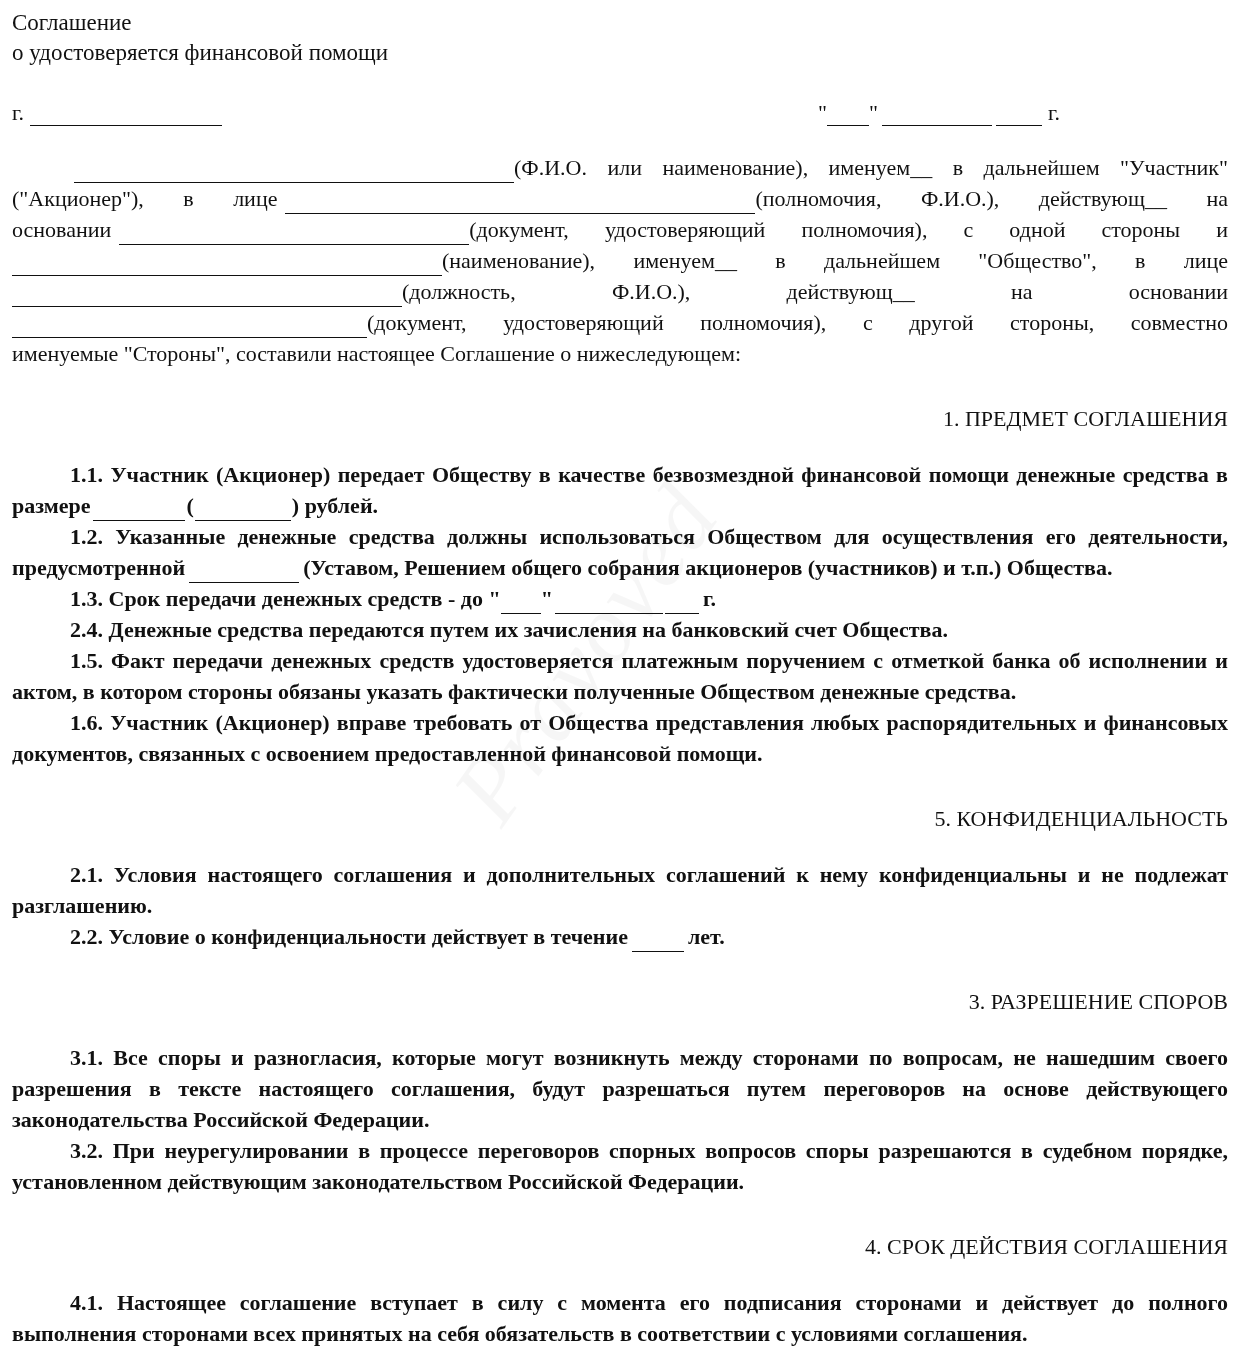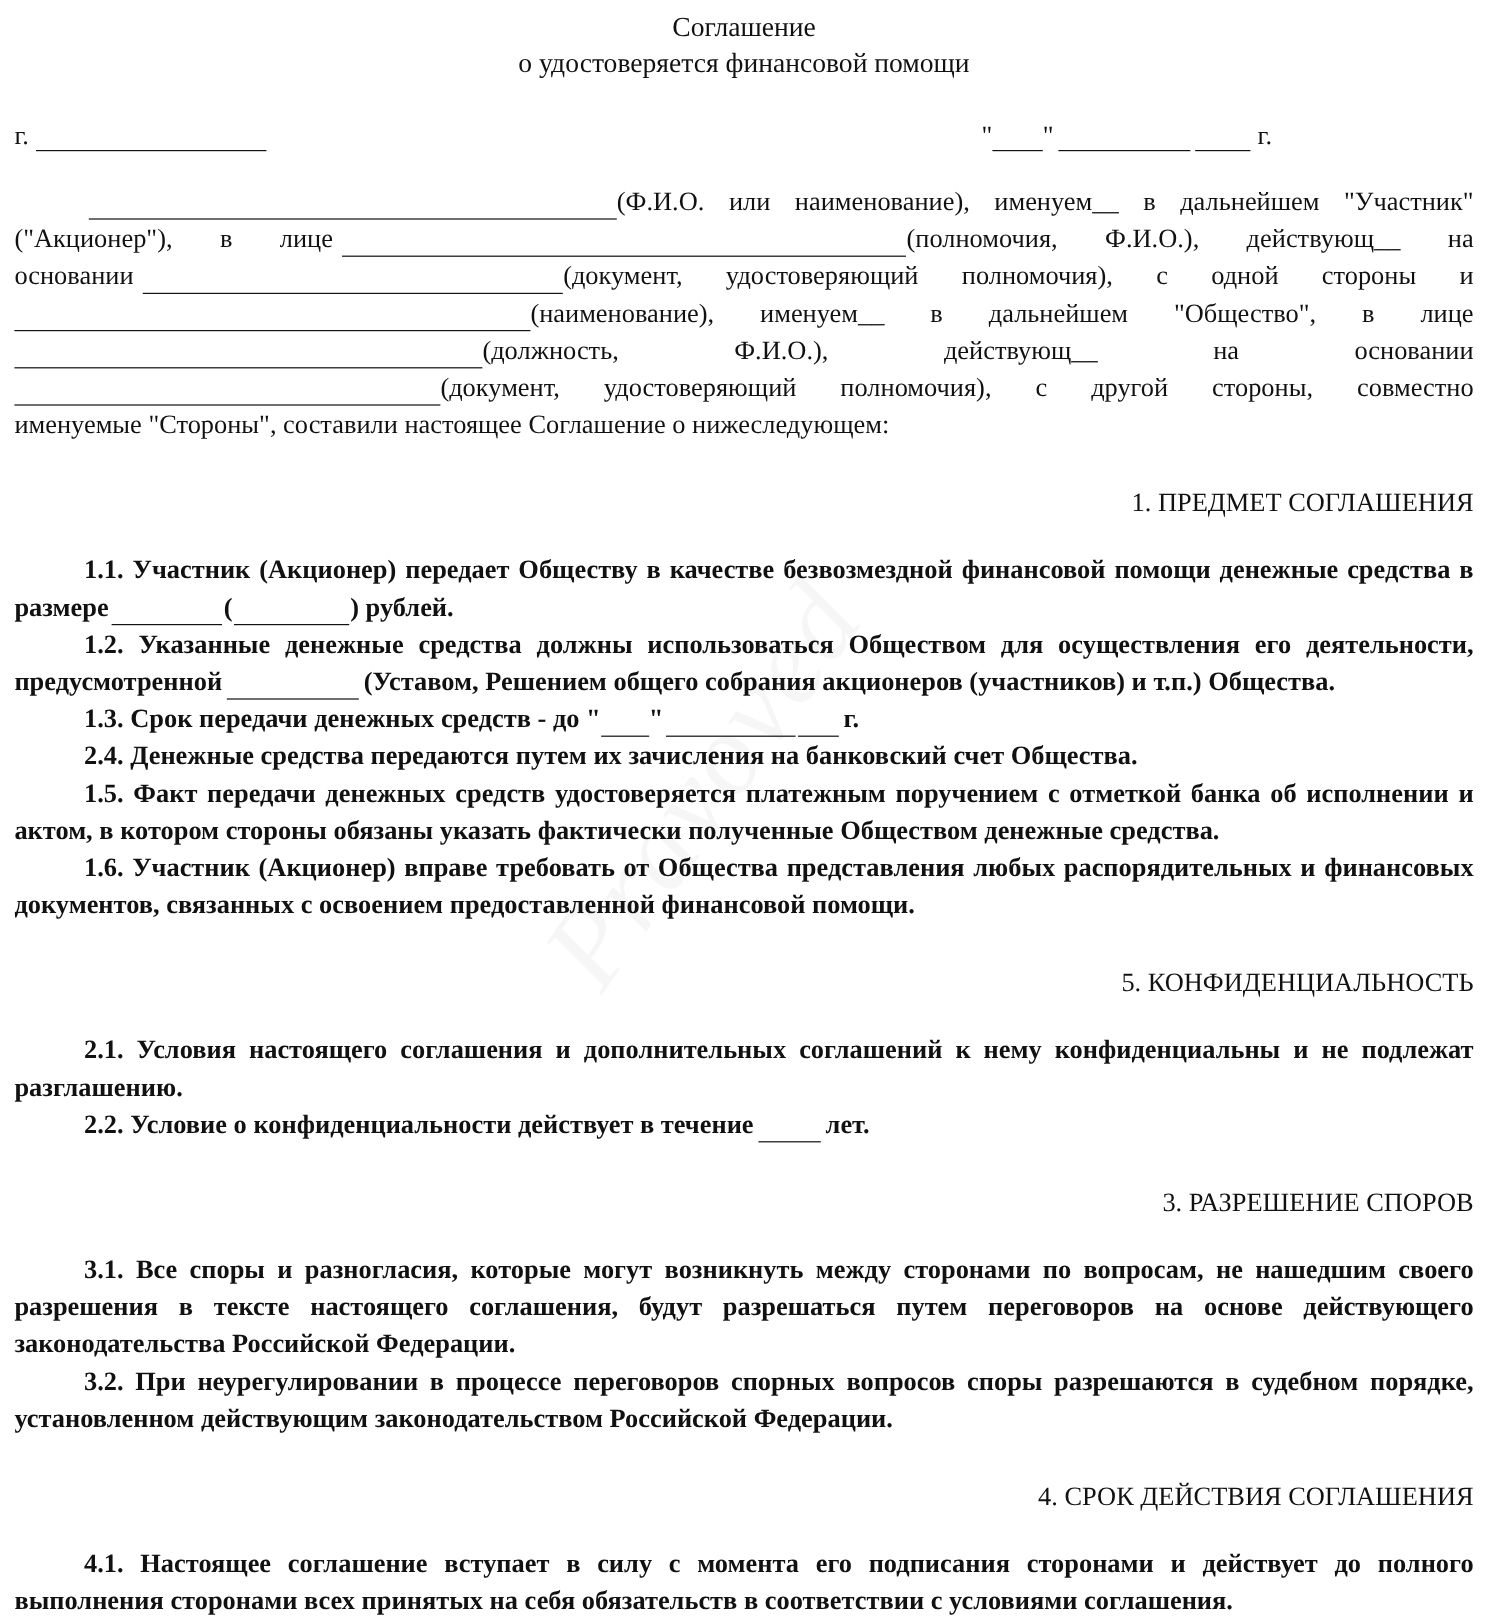--- a/index.html
+++ b/index.html
@@ -37,21 +37,20 @@
     z-index: 0;
   }
   .content {
     position: relative;
     z-index: 2;
     padding: 0 12px 0 12px;
   }
 
   
   .doc-title {
-    text-align: center;
     font-size: 23px;
     line-height: 30px;
     margin: 8px 0 0 0;
   }
   .doc-title .t-line {
     display: block;
   }
 
   
   .place-date {

